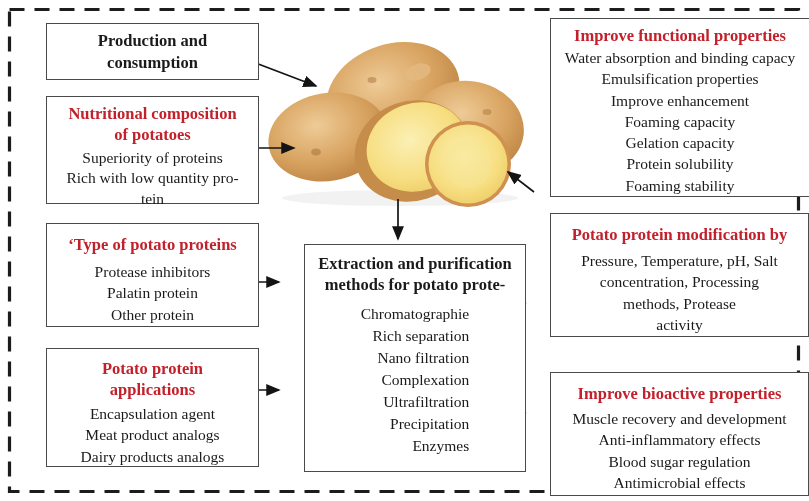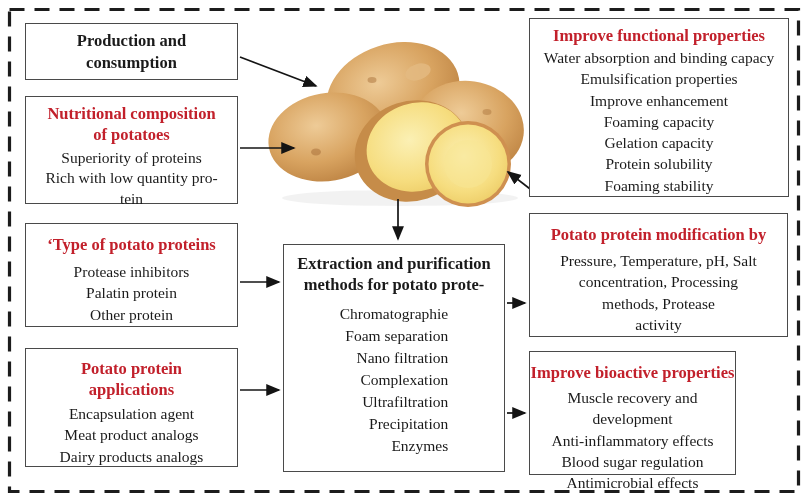--- a/index.html
+++ b/index.html
@@ -3,21 +3,21 @@
 <meta charset="utf-8">
 <style>
   html,body{margin:0;padding:0;background:#ffffff;}
   .stage{
     position:relative;width:809px;height:501px;background:#ffffff;overflow:hidden;
     font-family:"Liberation Serif","DejaVu Serif",serif;color:#1a1a1a;
   }
   .overlay{position:absolute;left:0;top:0;width:809px;height:501px;}
   .box{
     position:absolute;background:#ffffff;border:1.6px solid #4a4a4a;
-    text-align:center;box-sizing:border-box;
+    text-align:center;box-sizing:border-box;margin-left:21px;
   }
   .box .title{font-weight:bold;font-size:16.5px;line-height:1.28;padding-top:6px;}
   .box.red .title{color:#c2202b;}
   .box .body{font-size:15.5px;line-height:1.37;margin-top:3px;}
   .box.center-v{display:flex;flex-direction:column;justify-content:center;}
   .box.center-v .title{padding-top:0;}
   .body.indent{width:max-content;margin:8px auto 0 auto;text-align:right;line-height:1.42;}
   .extraction-box .title{padding-top:8px;}
   .tight .body{line-height:1.3;}
 </style>
@@ -113,21 +113,21 @@
       </div>
   </div>
 
   <div class="box extraction-box" style="left:283px;top:244px;width:222px;height:228px">
     <div class="title">
         <div>Extraction and purification</div>
         <div>methods for potato prote-</div>
       </div>
     <div class="body indent">
         <div>Chromatographie</div>
-        <div>Foam separation</div>
+        <div>Rich separation</div>
         <div>Nano filtration</div>
         <div>Complexation</div>
         <div>Ultrafiltration</div>
         <div>Precipitation</div>
         <div>Enzymes</div>
       </div>
   </div>
 
   <div class="box red" style="left:529px;top:18px;width:260px;height:179px">
     <div class="title">
@@ -149,21 +149,21 @@
         <div>Potato protein modification by</div>
       </div>
     <div class="body" style="margin-top:5px">
         <div>Pressure, Temperature, pH, Salt</div>
         <div>concentration, Processing</div>
         <div>methods, Protease</div>
         <div>activity</div>
       </div>
   </div>
 
-  <div class="box red" style="left:529px;top:351px;width:207px;height:124px">
+  <div class="box red" style="left:529px;top:372px;width:259px;height:124px">
     <div class="title" style="padding-top:10px">
         <div>Improve bioactive properties</div>
       </div>
     <div class="body" style="margin-top:4px">
         <div>Muscle recovery and development</div>
         <div>Anti-inflammatory effects</div>
         <div>Blood sugar regulation</div>
         <div>Antimicrobial effects</div>
       </div>
   </div>

